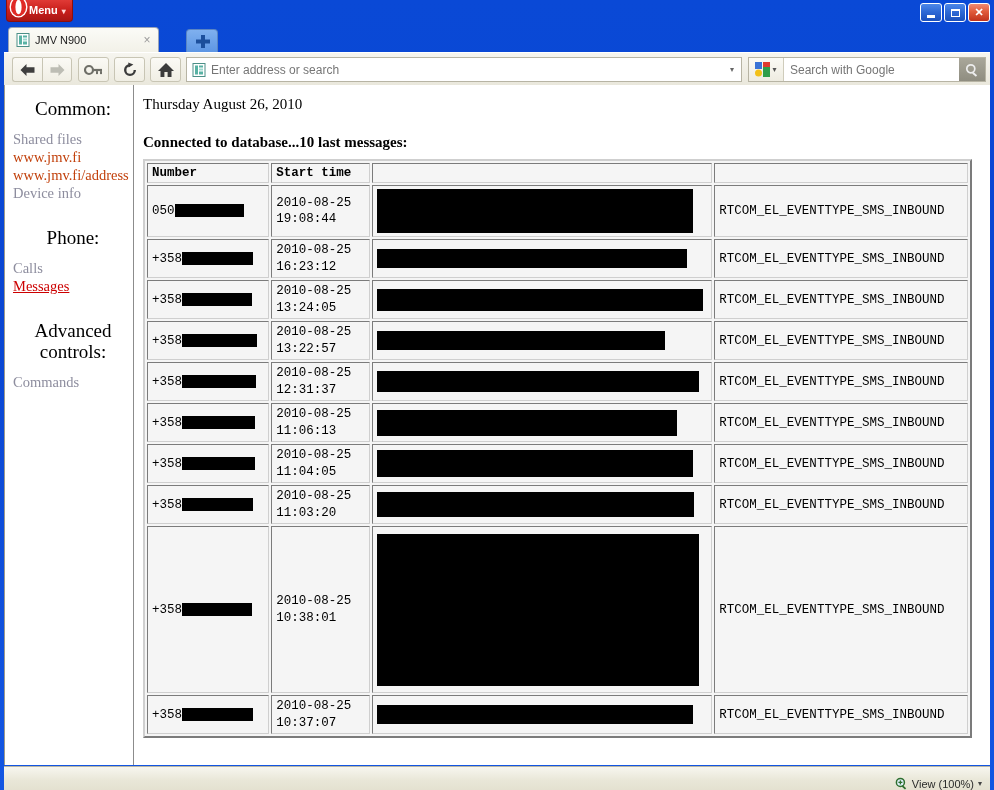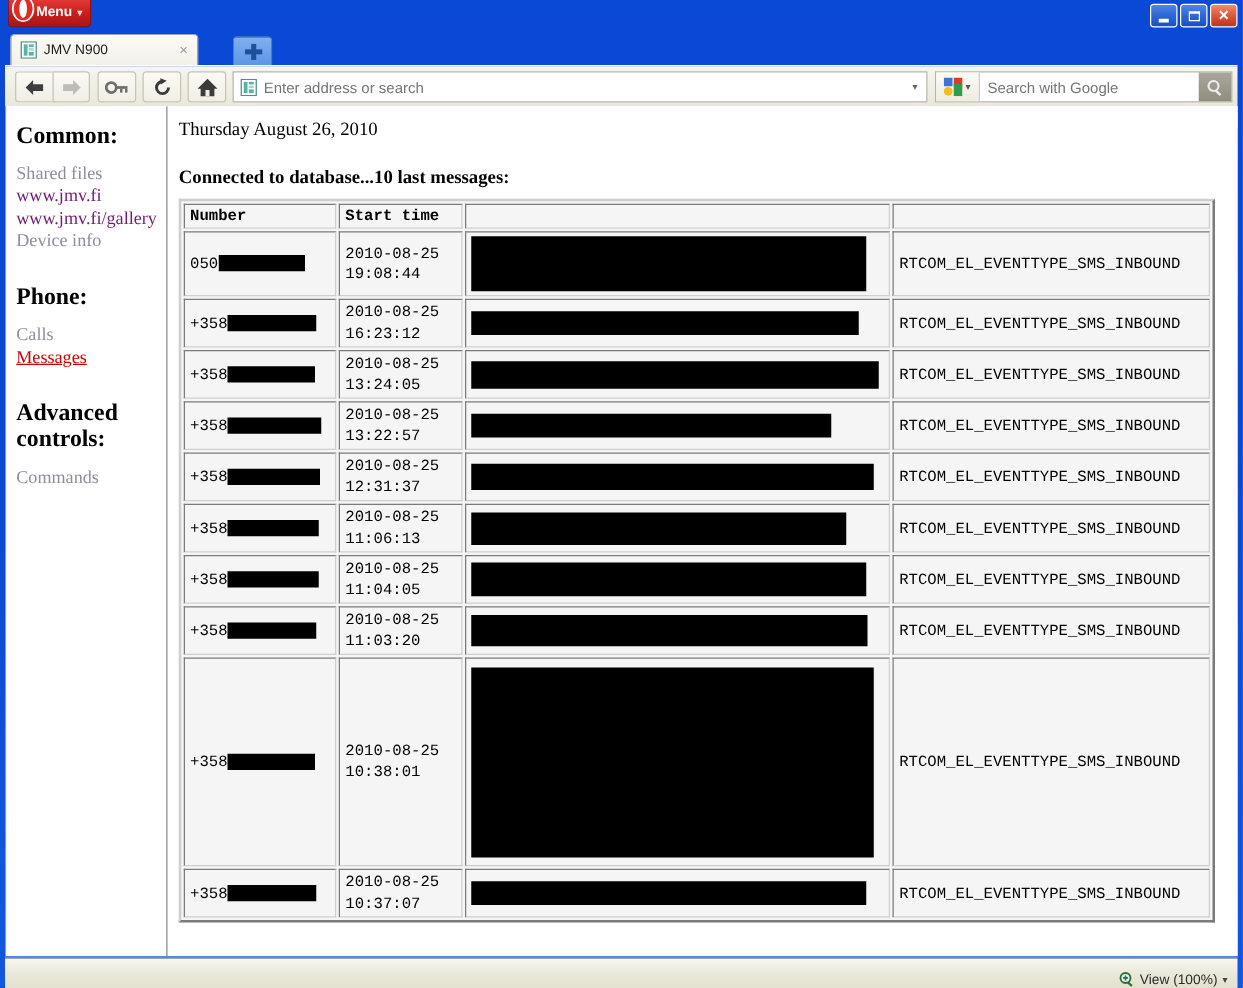--- a/index.html
+++ b/index.html
@@ -250,37 +250,38 @@
     left: 0; top: 0;
     width: 129px; height: 680px;
     background: #ffffff;
     border-right: 1px solid #8c8c8c;
     box-sizing: border-box;
     padding: 14px 0 0 8px;
     font-family: "Liberation Serif", serif;
   }
   .side-heading {
     font-size: 19px;
-    font-weight: bold;
+    font-weight: normal;
     color: #000000;
     margin: 0 0 10px 0;
     line-height: 1.1;
+    text-align: center;
   }
   .side-heading.second { margin-top: 26px; }
   .side-heading.third  { margin-top: 26px; }
   .side-link {
     display: block;
     font-size: 14.5px;
     line-height: 18px;
     text-decoration: none;
     white-space: nowrap;
     cursor: pointer;
   }
   .side-link.visited { color: #8d8d9e; }
-  .side-link.unvisited { color: #701a75; }
+  .side-link.unvisited { color: #c2410c; }
   .side-link.active { color: #cc0000; text-decoration: underline; }
 
   
   #page-main {
     position: absolute;
     left: 130px; top: 0;
     width: 856px; height: 680px;
     background: #ffffff;
     padding: 8px 0 0 8px;
     box-sizing: border-box;
@@ -479,21 +480,21 @@
       </div>
     </div>
   </div>
 
   <div id="viewport">
 
     <div id="page-sidebar">
       <div class="side-heading">Common:</div>
       <a class="side-link visited">Shared files</a>
       <a class="side-link unvisited">www.jmv.fi</a>
-      <a class="side-link unvisited">www.jmv.fi/gallery</a>
+      <a class="side-link unvisited">www.jmv.fi/address</a>
       <a class="side-link visited">Device info</a>
 
       <div class="side-heading second">Phone:</div>
       <a class="side-link visited">Calls</a>
       <a class="side-link active">Messages</a>
 
       <div class="side-heading third">Advanced controls:</div>
       <a class="side-link visited">Commands</a>
     </div>
 

